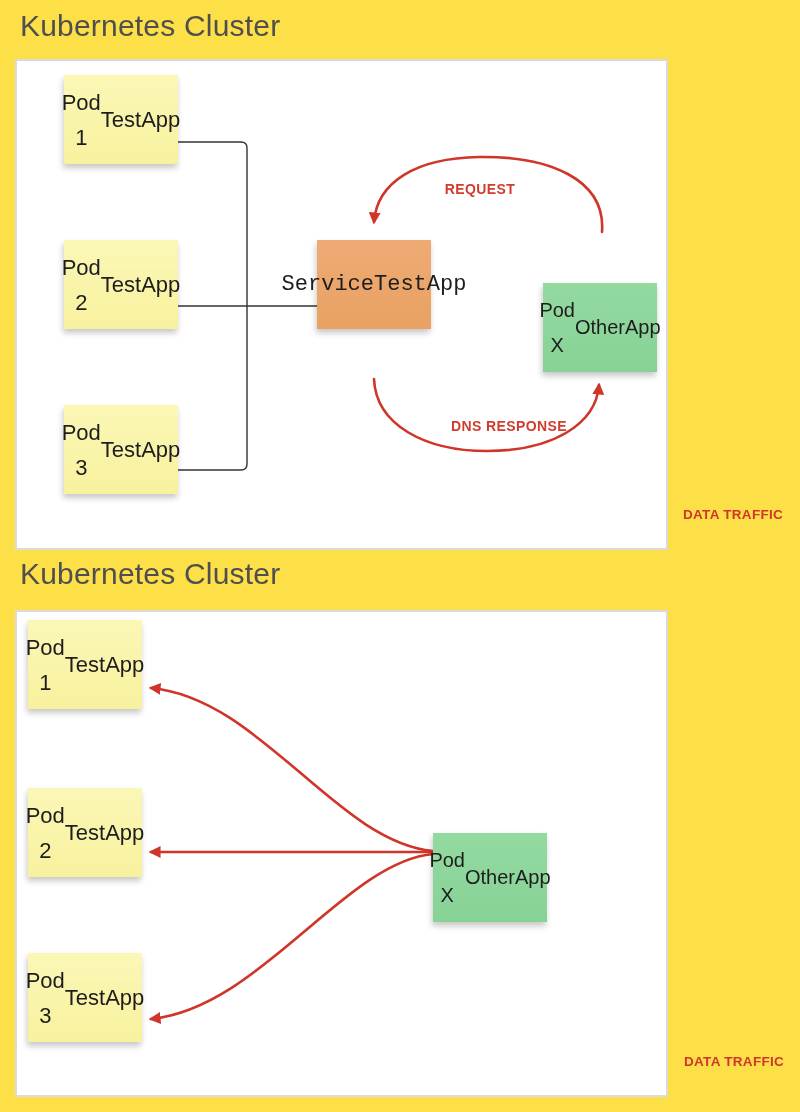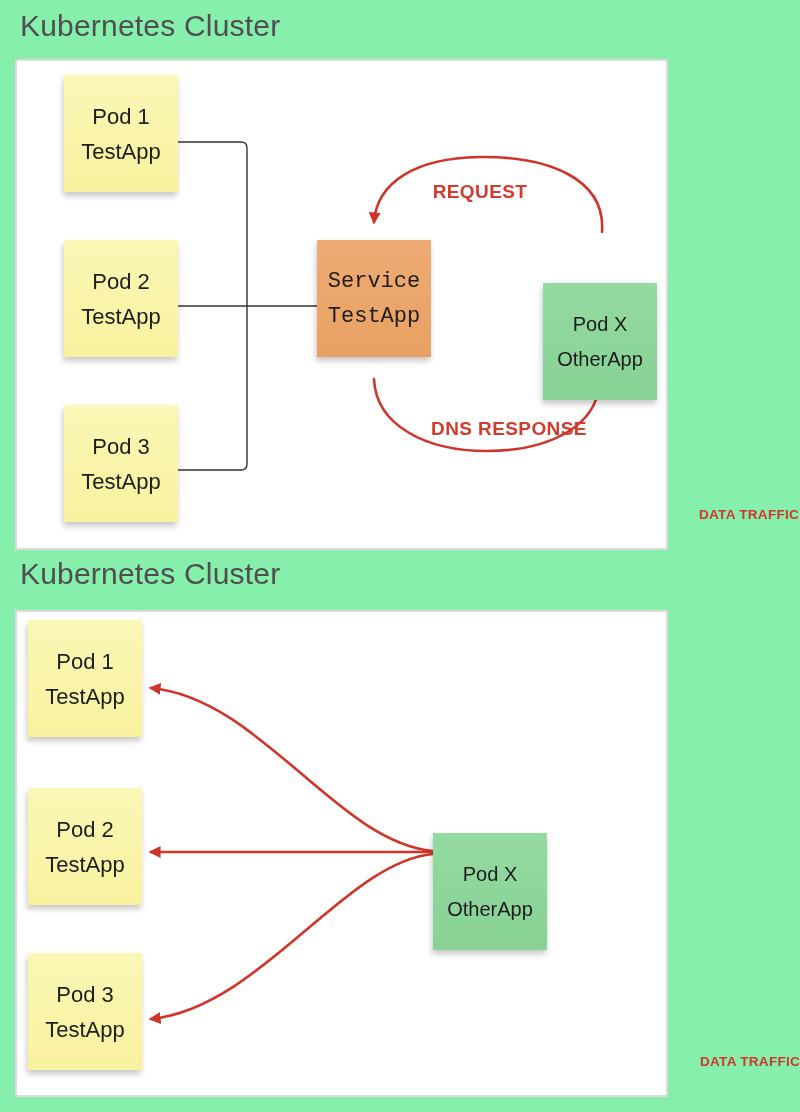--- a/index.html
+++ b/index.html
@@ -1,45 +1,45 @@
 <!DOCTYPE html>
 <html><head>
 <meta charset="utf-8">
 <style>
   html,body { margin:0; padding:0; }
   .page {
     position:relative; width:800px; height:1112px;
-    background:#86efac; overflow:hidden;
+    background:#fde047; overflow:hidden;
     font-family:"Liberation Sans","DejaVu Sans",sans-serif;
   }
   .title {
     position:absolute; left:20px; font-size:30px; line-height:36px;
     color:#4f4f4f; letter-spacing:0.2px; white-space:nowrap;
   }
   .panel {
     position:absolute; left:15px; width:653px;
     background:#ffffff; border:2px solid #dbdbdb; box-sizing:border-box;
   }
   .overlay { position:absolute; left:0; top:0; width:649px; height:487px; }
   .box {
-    position:absolute; width:114px; height:117px;
-    display:flex; flex-direction:column; align-items:center; justify-content:center;
+    position:absolute; width:114px; height:89px;
+    display:flex; flex-direction:row; align-items:center; justify-content:center;
     font-size:22px; line-height:35px; color:#1d1d1d; text-align:center;
     box-shadow:-1px 4px 6px rgba(0,0,0,0.22);
   }
   .yellow { background:linear-gradient(180deg,#fbf7b6,#f8f19e); }
   .orange { background:linear-gradient(180deg,#eeab74,#e9a163); }
   .green  { background:linear-gradient(180deg,#93daa0,#88d296);margin-top:43px; }
   .flow-label {
-    position:absolute; font-size:19px; font-weight:bold; color:#d23c2e;
+    position:absolute; font-size:14px; font-weight:bold; color:#d23c2e;
     letter-spacing:0.4px; text-align:center;
   }
   .traffic-label {
     position:absolute; font-size:13.5px; font-weight:bold; color:#cf372c;
-    letter-spacing:0.3px; white-space:nowrap;margin-left:16px;
+    letter-spacing:0.3px; white-space:nowrap;
   }
   .red-path { stroke:#d0352a; stroke-width:2.6; fill:none; stroke-linecap:round; }
   .black-path { stroke:#333333; stroke-width:1.4; fill:none; }
 </style>
 </head>
 <body>
 
 <div class="page">
 
   <div class="title" style="top:8px;">Kubernetes Cluster</div>

